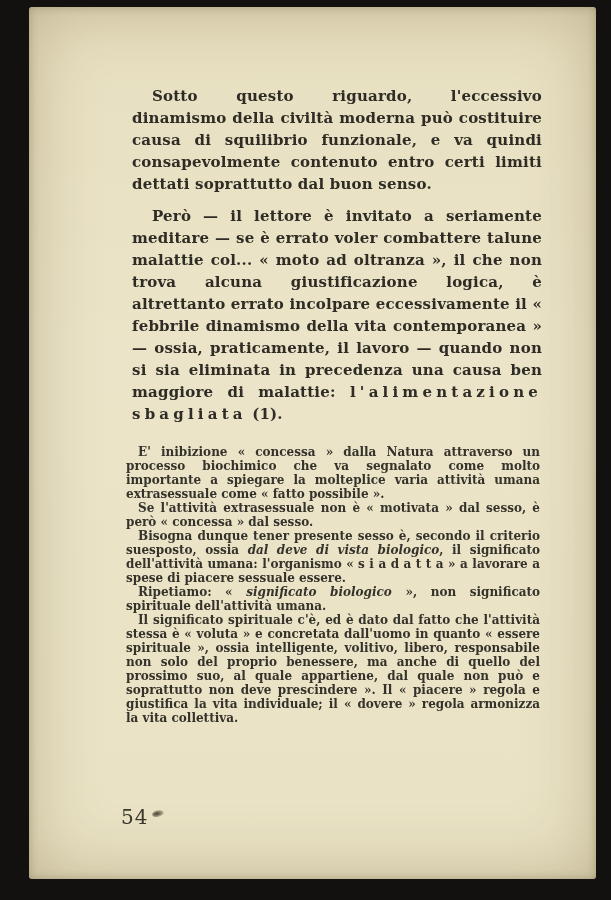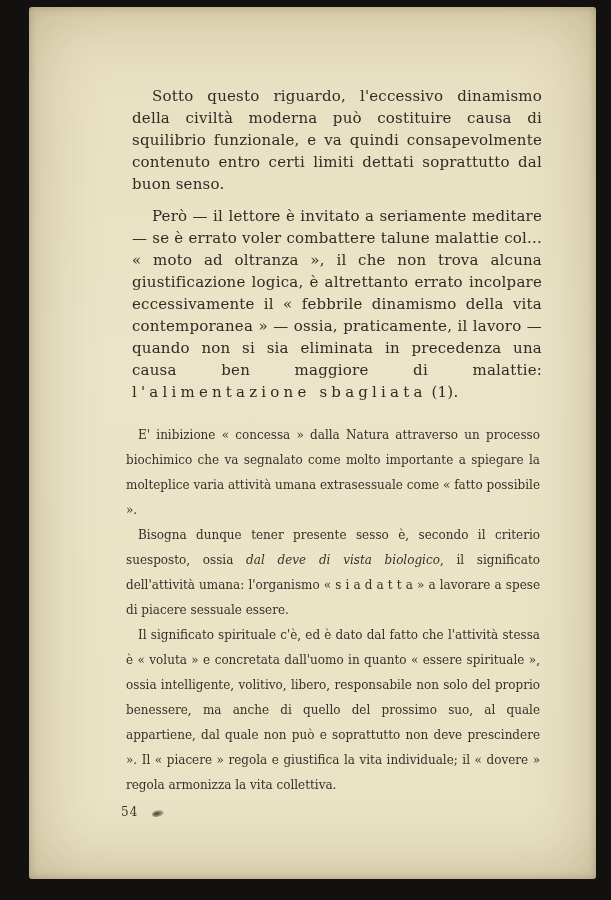--- a/index.html
+++ b/index.html
@@ -27,20 +27,21 @@
     box-shadow:
       inset 0 0 70px rgba(110, 88, 45, 0.32),
       inset 0 0 8px rgba(60, 48, 25, 0.30);
   }
   .text-block {
     position: absolute;
     left: 103px;
     top: 78px;
     width: 410px;
     color: #2e2c25;
+    font-weight: bold;
   }
   .body-text {
     margin: 0 0 10px 0;
     font-size: 15px;
     line-height: 22px;
     text-align: justify;
     text-indent: 20px;
     letter-spacing: 0.2px;
   }
   .body-text .sp {
@@ -48,32 +49,32 @@
   }
   .notes {
     margin-top: 20px;
     margin-left: -6px;
     margin-right: 2px;
     color: #34322a;
   }
   .note {
     margin: 0;
     font-size: 12px;
-    line-height: 25px;
+    line-height: 14px;
     text-align: justify;
     text-indent: 12px;
   }
   .note i {
     font-style: italic;
   }
   .page-number {
     position: absolute;
     left: 92px;
     top: 798px;
-    font-size: 12px;
+    font-size: 20px;
     color: #3a372c;
     letter-spacing: 1px;
   }
   .ink-mark {
     position: absolute;
     left: 123px;
     top: 803px;
     width: 12px;
     height: 7px;
     background: radial-gradient(ellipse at 40% 50%, rgba(40,35,20,0.85) 0%, rgba(40,35,20,0.35) 55%, rgba(40,35,20,0) 75%);
@@ -95,21 +96,27 @@
 
       <p class="body-text">
         <span>Però — il lettore è invitato a seriamente meditare — se è errato voler combattere talune malattie col... « moto ad oltranza », il che non trova alcuna giustificazione logica, è altrettanto errato incolpare eccessivamente il « febbrile dinamismo della vita contemporanea » — ossia, praticamente, il lavoro — quando non si sia eliminata in precedenza una causa ben maggiore di malattie: </span><span class="sp">l'alimentazione sbagliata</span><span> (1).</span>
       </p>
 
       <div class="notes">
         <p class="note">
           <span>E' inibizione « concessa » dalla Natura attraverso un processo biochimico che va segnalato come molto importante a spiegare la molteplice varia attività umana extrasessuale come « fatto possibile ».</span>
         </p>
         <p class="note">
+          <span>Se l'attività extrasessuale non è « motivata » dal sesso, è però « concessa » dal sesso.</span>
+        </p>
+        <p class="note">
           <span>Bisogna dunque tener presente sesso è, secondo il criterio suesposto, ossia </span><i>dal deve di vista biologico</i><span>, il significato dell'attività umana: l'organismo « s i  a d a t t a » a lavorare a spese di piacere sessuale essere.</span>
+        </p>
+        <p class="note">
+          <span>Ripetiamo: « </span><i>significato biologico</i><span> », non significato spirituale dell'attività umana.</span>
         </p>
         <p class="note">
           <span>Il significato spirituale c'è, ed è dato dal fatto che l'attività stessa è « voluta » e concretata dall'uomo in quanto « essere spirituale », ossia intelligente, volitivo, libero, responsabile non solo del proprio benessere, ma anche di quello del prossimo suo, al quale appartiene, dal quale non può e soprattutto non deve prescindere ». Il « piacere » regola e giustifica la vita individuale; il « dovere » regola armonizza la vita collettiva.</span>
         </p>
       </div>
 
     </div>
 
     <div class="page-number">54</div>
     <div class="ink-mark"></div>

